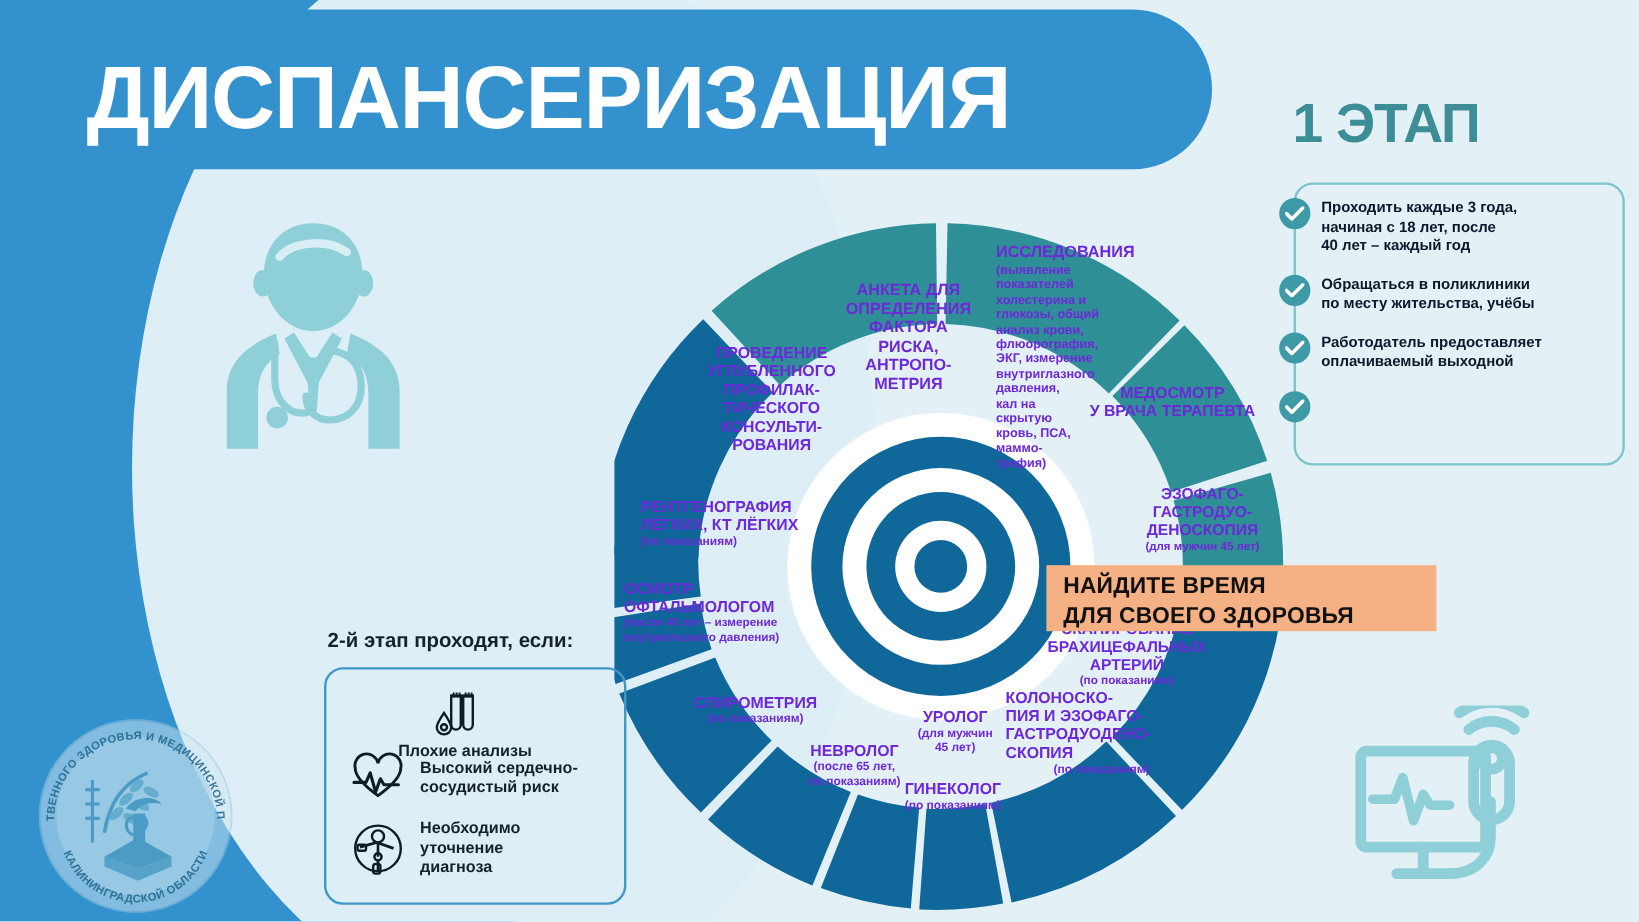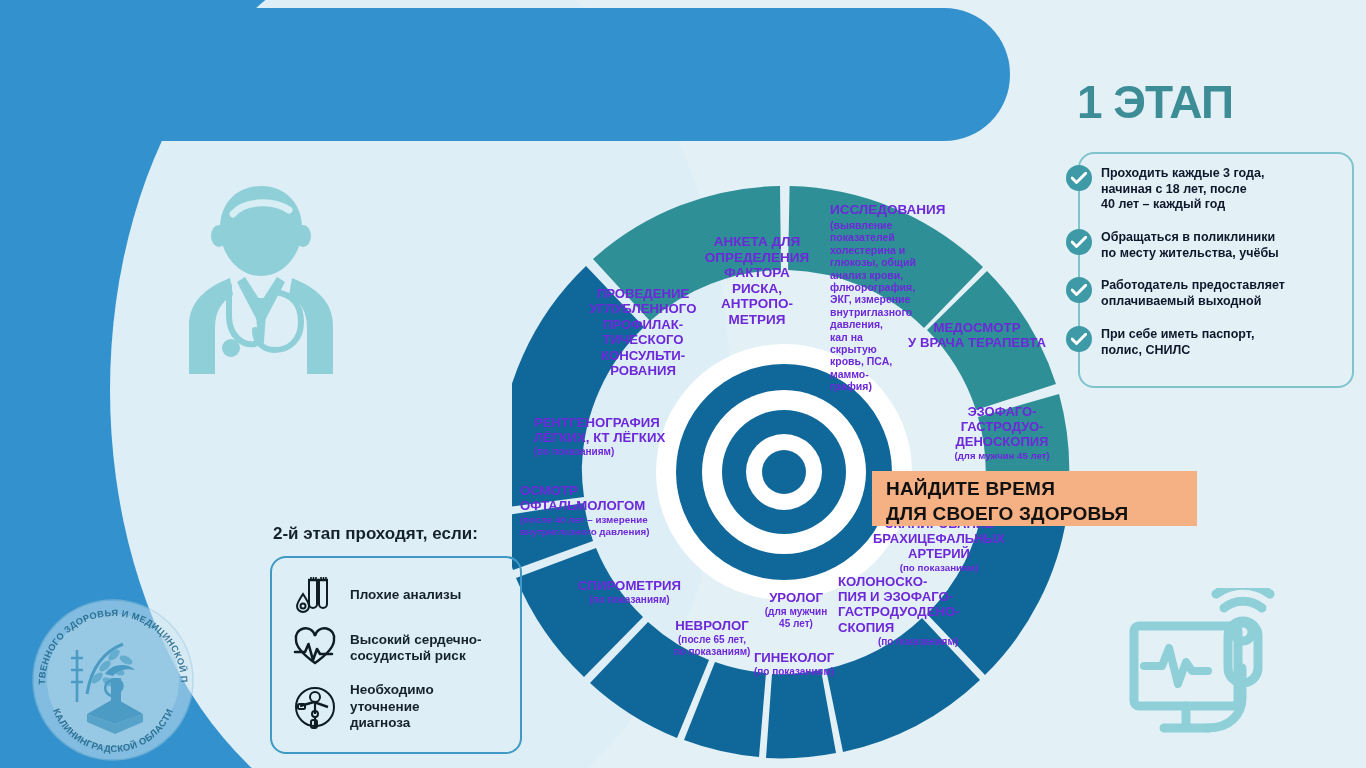--- a/index.html
+++ b/index.html
@@ -108,20 +108,21 @@
 </style>
 </head>
 <body>
 
 <div id="stage">
 
   <div class="bg-wash"></div>
   <div class="bg-blue-left"></div>
 
   <div class="header-bar"></div>
+  <div class="header-title">ДИСПАНСЕРИЗАЦИЯ</div>
 
   <div class="doctor-icon">
     <svg width="172" height="200" viewBox="0 0 172 200" fill="none">
       <path d="M86 8c-24 0-41 17-41 42 0 26 18 48 41 48s41-22 41-48c0-25-17-42-41-42z" fill="#8ecfd8"></path>
       <path d="M58 36c10-12 38-16 56-4" stroke="#d6eef4" stroke-width="7" fill="none" stroke-linecap="round"></path>
       <ellipse cx="44" cy="58" rx="8" ry="11" fill="#8ecfd8"></ellipse>
       <ellipse cx="128" cy="58" rx="8" ry="11" fill="#8ecfd8"></ellipse>
       <path d="M55 100 C30 110 14 124 14 148 V196 H40 V150 C40 134 46 124 58 117z" fill="#8ecfd8"></path>
       <path d="M117 100 C142 110 158 124 158 148 V196 H132 V150 C132 134 126 124 114 117z" fill="#8ecfd8"></path>
       <path d="M62 104 L86 150 L110 104 L102 99 L86 124 L70 99z" fill="#8ecfd8"></path>
@@ -165,28 +166,26 @@
     <span class="s1-text">Работодатель предоставляет
 оплачиваемый выходной</span>
   </div>
 
   <div class="s1-item" style="left:1066px;top:326px;width:270px;">
     <span class="check-circle">
       <svg width="16" height="12" viewBox="0 0 16 12">
           <path d="M1 6 L5.5 10.5 L15 1" stroke="#fff" stroke-width="3" fill="none" stroke-linecap="round" stroke-linejoin="round"></path>
         </svg>
     </span>
-    <span class="s1-text">При себе иметь паспорт,
-полис, СНИЛС</span>
   </div>
 
   <div class="stage2-sub">2-й этап проходят, если:</div>
   <div class="stage2-box"></div>
 
-  <div class="s2-item" style="left:292px;top:572px;width:215px;">
+  <div class="s2-item" style="left:280px;top:572px;width:215px;flex-direction:column;">
     <span class="s2-ico">
       <svg width="46" height="46" viewBox="0 0 46 46" fill="none" stroke="#0f1c24" stroke-width="2">
         <path d="M17 8 h8 v24 a4 4 0 0 1 -8 0 z"></path>
         <path d="M27 8 h8 v24 a4 4 0 0 1 -8 0 z"></path>
         <path d="M16 8 h10 M26 8 h10" stroke-width="2.5"></path>
         <path d="M19 5 v3 M21.5 5 v3 M24 5 v3 M29 5 v3 M31.5 5 v3 M34 5 v3" stroke-width="1.6"></path>
         <path d="M11 22 c-4 6 -6 9 -6 12 a6 6 0 0 0 12 0 c0-3 -2-6 -6-12z"></path>
         <circle cx="11" cy="34" r="2.5"></circle>
       </svg>
     </span>

